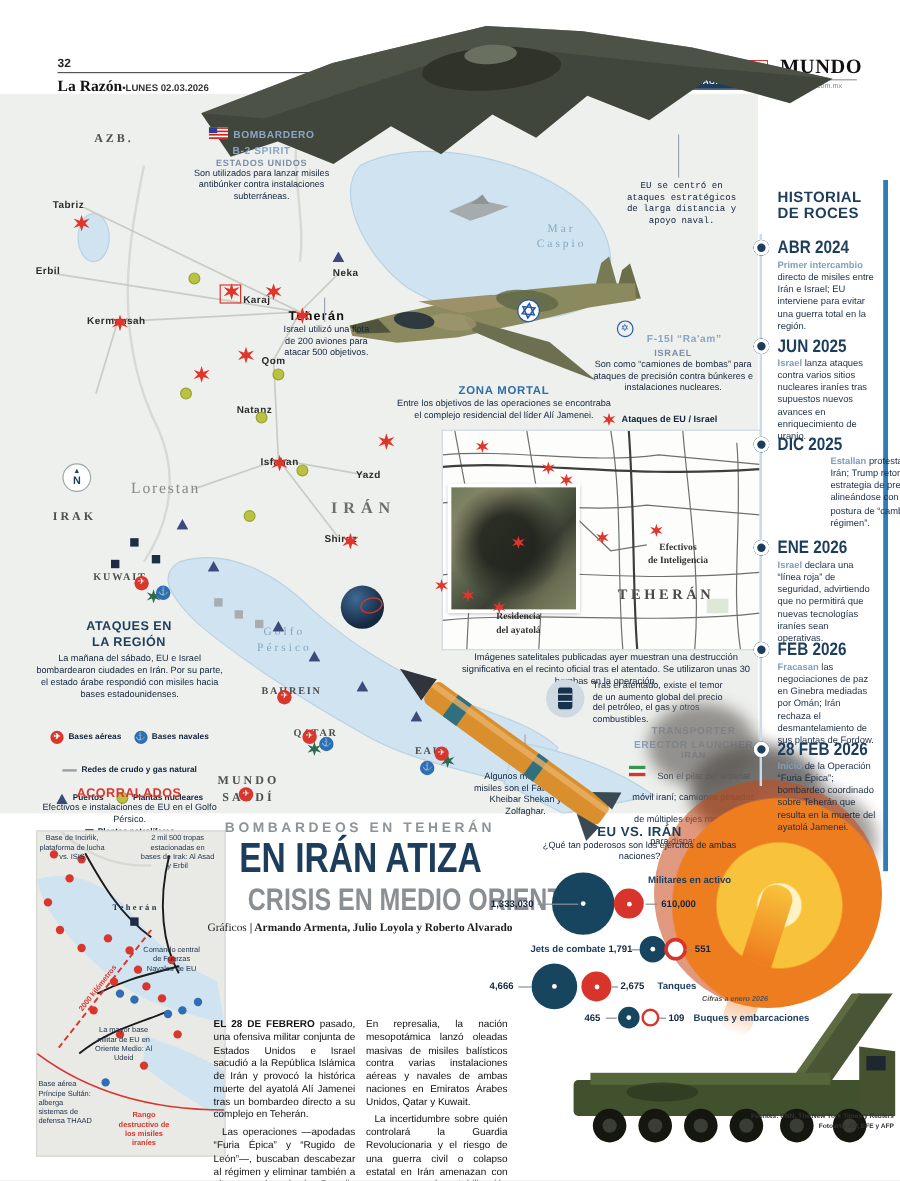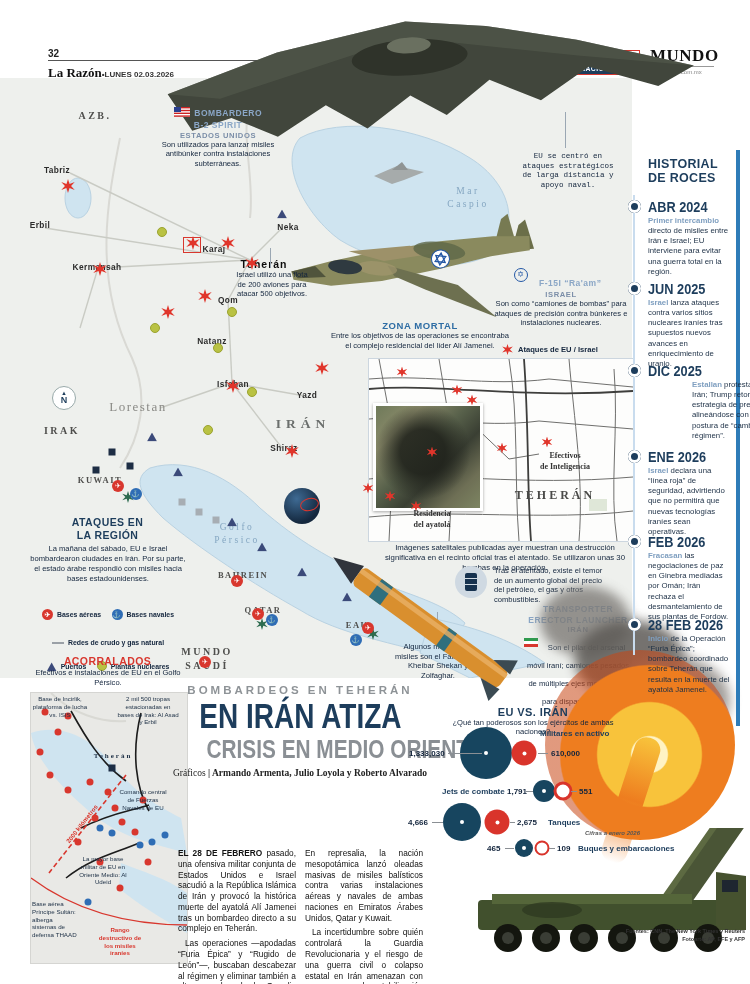--- a/index.html
+++ b/index.html
@@ -574,21 +574,21 @@
 
   <div class="abs bodytxt" style="left:178px;top:848px;width:118px;">
     <p><span class="lead-b">EL 28 DE FEBRERO</span><span> pasado, una ofensiva militar conjunta de Estados Unidos e Israel sacudió a la República Islámica de Irán y provocó la histórica muerte del ayatolá Alí Jamenei tras un bombardeo directo a su complejo en Teherán.</span></p>
     <p>Las operaciones —apodadas “Furia Épica” y “Rugido de León”—, buscaban descabezar al régimen y eliminar también a altos mandos de la Guardia Revolucionaria.</p>
   </div>
   <div class="abs bodytxt" style="left:305px;top:848px;width:118px;">
     <p>En represalia, la nación mesopotámica lanzó oleadas masivas de misiles balísticos contra varias instalaciones aéreas y navales de ambas naciones en Emiratos Árabes Unidos, Qatar y Kuwait.</p>
     <p>La incertidumbre sobre quién controlará la Guardia Revolucionaria y el riesgo de una guerra civil o colapso estatal en Irán amenazan con una desestabilización permanente en todo Medio Oriente.</p>
   </div>
 
-  <div class="abs ctr" style="left:445px;top:706px;width:176px;">
+  <div class="abs ctr" style="left:445px;top:688px;width:176px;">
     <div class="ch-title">EU VS. IRÁN</div>
     <div class="ch-sub">¿Qué tan poderosos son los ejércitos de ambas naciones?</div>
   </div>
 
   <div class="bub navy filled" style="left:486px;top:753px;width:52px;height:52px;"></div>
   <div class="bub red filled" style="left:524px;top:753px;width:25px;height:25px;"></div>
   <div class="ch-cat" style="left:540px;top:733px;">Militares en activo</div>
   <div class="ch-val" style="left:409px;top:753px;">1,333,030</div>
   <div class="ln" style="left:448px;top:753px;width:34px;"></div>
   <div class="ln" style="left:538px;top:753px;width:10px;"></div>

